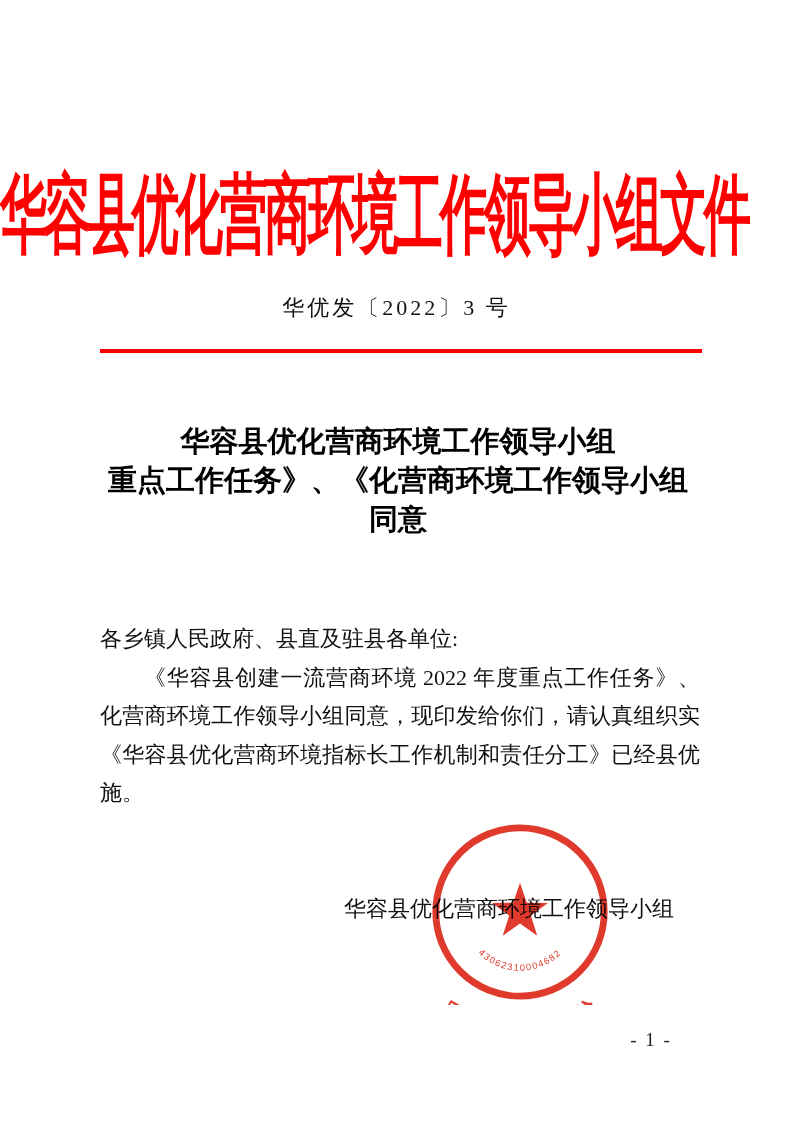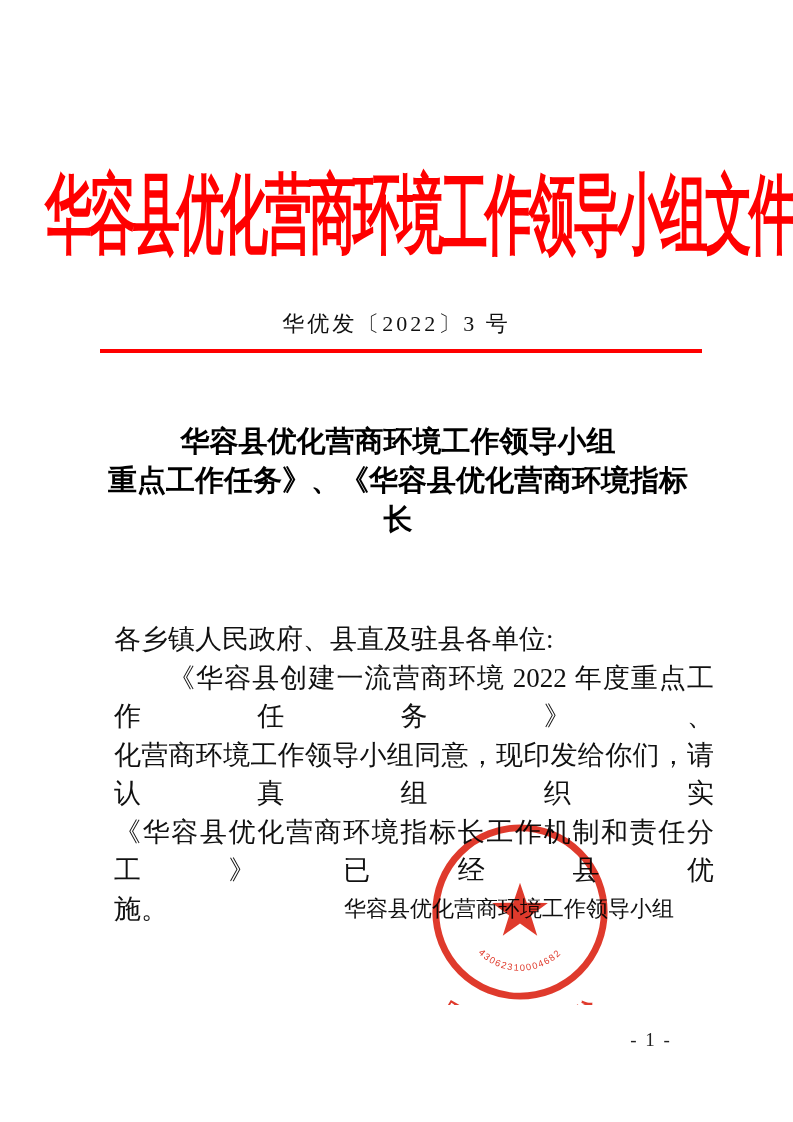--- a/index.html
+++ b/index.html
@@ -12,37 +12,37 @@
     color: #111111;
     font-family: "Liberation Serif", "DejaVu Serif", serif;
     overflow: hidden;
   }
 
   
   .header-band {
     position: absolute;
     top: 162px; left: 0;
     width: 100%; height: 106px;
-    display: flex; align-items: center; justify-content: flex-end;
+    display: flex; align-items: center; justify-content: flex-start;
   }
   .header-band .stretch {
     display: inline-block;
     transform: scale(1, 1.85);
     transform-origin: 50% 50%;
     font-size: 47px;
     font-weight: bold;
     letter-spacing: -3px;
     white-space: nowrap;
     color: #ff0000;
   }
 
   
   .doc-number {
     position: absolute;
-    top: 309px; left: 0;
+    top: 293px; left: 0;
     width: 100%;
     text-align: center;
     font-size: 22px;
     letter-spacing: 3px;
   }
 
   
   .red-line {
     position: absolute;
     top: 349px; left: 100px;
@@ -58,23 +58,23 @@
     text-align: center;
     font-weight: bold;
     font-size: 29px;
     line-height: 39px;
     color: #000000;
   }
 
   
   .body-block {
     position: absolute;
-    top: 620px; left: 114px;
+    top: 620px; left: 100px;
     width: 600px;
-    font-size: 27px;
+    font-size: 22px;
     line-height: 38.5px;
   }
   .body-block .jline { text-align: justify; text-align-last: justify; }
   .body-block .indent { text-indent: 2em; font-family: Liberation Serif, serif; }
 
   
   .sign-block {
     position: absolute;
     top: 888px; left: 342px;
     width: 334px;
@@ -114,21 +114,21 @@
   <div class="header-band">
     <span class="stretch">华容县优化营商环境工作领导小组文件</span>
   </div>
 
   <div class="doc-number">华优发〔2022〕3 号</div>
 
   <div class="red-line"></div>
 
   <div class="title-block">
     <div>华容县优化营商环境工作领导小组</div>
-    <div>重点工作任务》、《华容县优化营商环境指标长</div>
+    <div>重点工作任务》、《化营商环境工作领导小组同意</div>
   </div>
 
   <div class="body-block">
     <div>各乡镇人民政府、县直及驻县各单位:</div>
     <div class="jline indent">《华容县创建一流营商环境 2022 年度重点工作任务》、</div>
     <div class="jline">化营商环境工作领导小组同意，现印发给你们，请认真组织实</div>
     <div class="jline">《华容县优化营商环境指标长工作机制和责任分工》已经县优</div>
     <div>施。</div>
   </div>
 

